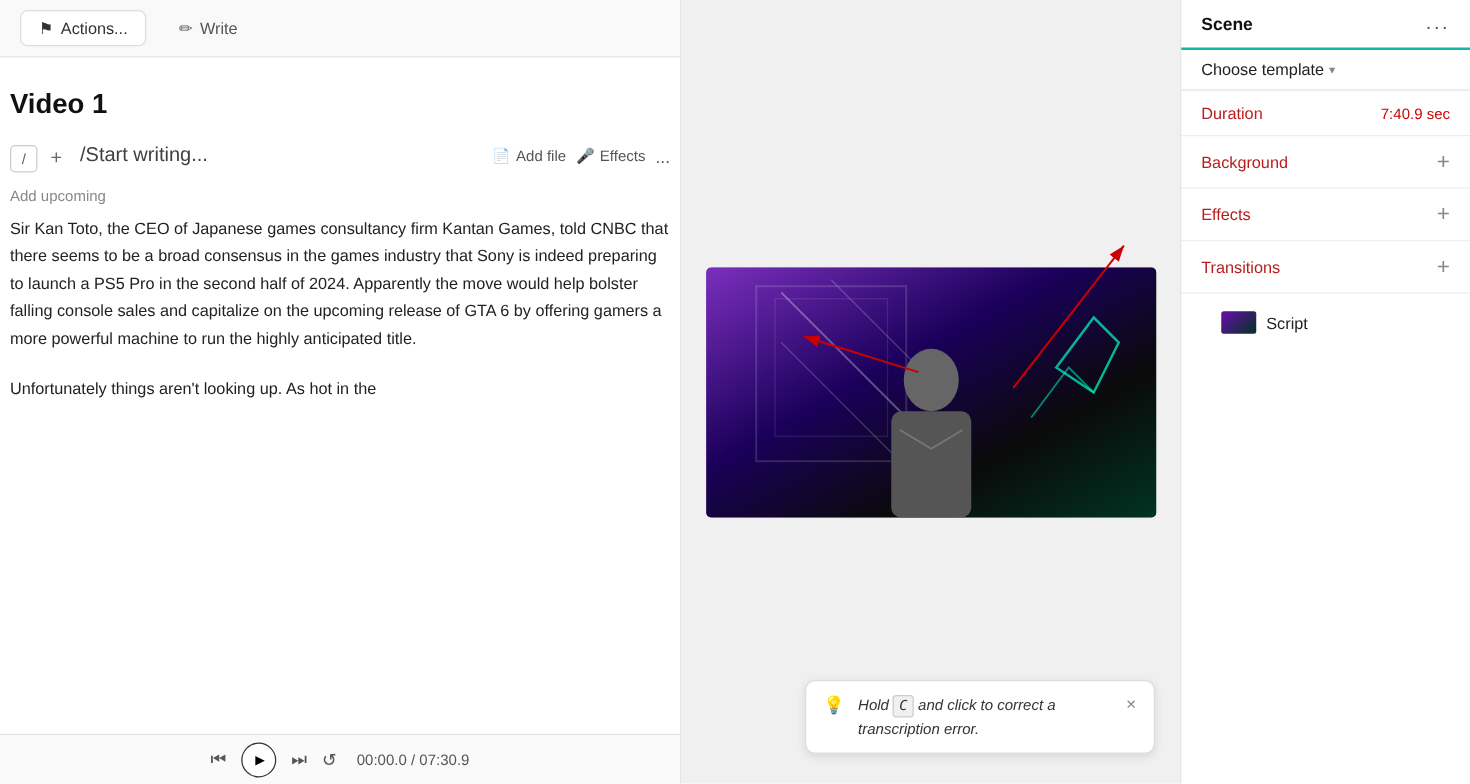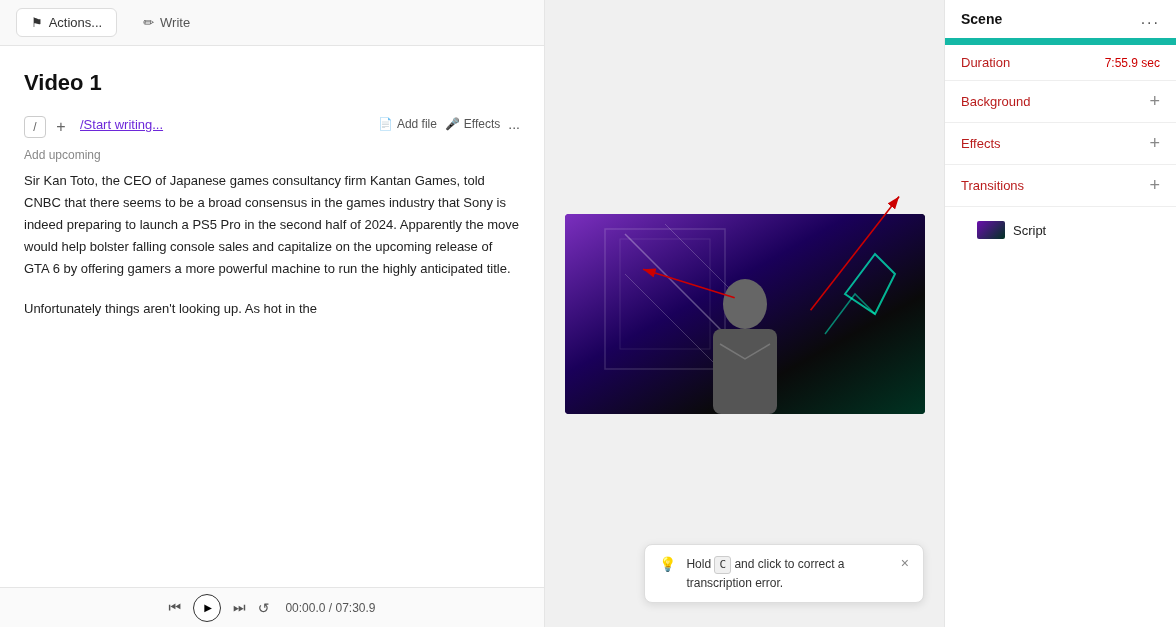--- a/index.html
+++ b/index.html
@@ -9,35 +9,35 @@
 
     
     .left-panel { width: 545px; display: flex; flex-direction: column; border-right: 1px solid #e5e5e5; }
 
     .toolbar { display: flex; align-items: center; padding: 8px 16px; border-bottom: 1px solid #e5e5e5; gap: 12px; background: #f9f9f9; }
 
     .actions-btn { display: flex; align-items: center; gap: 6px; padding: 6px 14px; border: 1px solid #ddd; border-radius: 6px; background: #fff; cursor: pointer; font-size: 13px; color: #333; }
 
     .write-btn { display: flex; align-items: center; gap: 6px; padding: 6px 14px; border: none; background: transparent; cursor: pointer; font-size: 13px; color: #555; }
 
-    .content-area { flex: 1; overflow-y: auto; padding: 24px 24px; }
+    .content-area { flex: 1; overflow-y: auto; padding: 24px 8px; }
 
     .video-title { font-size: 22px; font-weight: 600; color: #111; margin-bottom: 20px; }
 
     .scene-row { display: flex; align-items: flex-start; gap: 8px; margin-bottom: 10px; }
 
     .scene-controls { display: flex; align-items: center; gap: 4px; }
 
     .slash-btn { width: 22px; height: 22px; border: 1px solid #ccc; border-radius: 4px; display: flex; align-items: center; justify-content: center; font-size: 12px; color: #666; cursor: pointer; background: #fff; }
 
     .plus-btn { width: 22px; height: 22px; border: none; background: transparent; display: flex; align-items: center; justify-content: center; font-size: 16px; color: #666; cursor: pointer; }
 
     .write-area { flex: 1; }
 
-    .write-placeholder { font-size: 13px; color: #6d28d9; margin-bottom: 0; text-decoration: underline; }
+    .write-placeholder { font-size: 16px; color: #404040; margin-bottom: 0; }
 
     .write-input-row { display: flex; align-items: center; gap: 12px; margin-bottom: 6px; }
 
     .write-actions { display: flex; align-items: center; gap: 8px; margin-left: auto; }
 
     .add-file-btn { display: flex; align-items: center; gap: 4px; font-size: 12px; color: #555; cursor: pointer; background: none; border: none; }
 
     .record-btn { display: flex; align-items: center; gap: 4px; font-size: 12px; color: #555; cursor: pointer; background: none; border: none; }
 
     .more-btn { background: none; border: none; cursor: pointer; color: #555; font-size: 14px; }
@@ -60,21 +60,21 @@
     .refresh-btn { background: none; border: none; cursor: pointer; color: #555; font-size: 14px; }
 
     
     .video-panel { flex: 1; display: flex; align-items: center; justify-content: center; background: #f0f0f0; position: relative; overflow: hidden; }
 
     .video-preview { width: 360px; height: 200px; background: linear-gradient(135deg, #6a0dad 0%, #1a0050 40%, #000 60%, #003322 100%); border-radius: 4px; position: relative; overflow: hidden; display: flex; align-items: flex-end; justify-content: center; }
 
     
     .right-panel { width: 232px; border-left: 1px solid #e5e5e5; display: flex; flex-direction: column; background: #fff; }
 
-    .right-header { display: flex; align-items: center; justify-content: space-between; padding: 10px 16px; border-bottom: 7px solid #14b8a6; }
+    .right-header { display: flex; align-items: center; justify-content: space-between; padding: 10px 16px; border-bottom: 2px solid #14b8a6; }
 
     .scene-label { font-size: 14px; font-weight: 600; color: #111; }
 
     .more-dots { background: none; border: none; cursor: pointer; color: #555; font-size: 16px; letter-spacing: 2px; }
 
     .right-section { border-bottom: 1px solid #eee; }
 
     .section-row { display: flex; align-items: center; justify-content: space-between; padding: 10px 16px; cursor: pointer; }
 
     .section-label { font-size: 13px; color: #b91c1c; }
@@ -95,21 +95,21 @@
 
     .layer-thumb { width: 28px; height: 18px; background: linear-gradient(135deg, #6a0dad, #003322); border-radius: 2px; flex-shrink: 0; }
 
     .layer-name { font-size: 13px; color: #222; }
 
     
     .tooltip-box { position: absolute; bottom: 24px; right: 20px; background: #fff; border: 1px solid #ddd; border-radius: 8px; padding: 10px 14px; display: flex; align-items: flex-start; gap: 10px; max-width: 280px; box-shadow: 0 2px 8px rgba(0,0,0,0.1); }
 
     .tooltip-icon { color: #888; font-size: 14px; margin-top: 1px; }
 
-    .tooltip-text { font-size: 12px; color: #333; line-height: 1.5; }
+    .tooltip-text { font-size: 12px; color: #333; line-height: 1.5; font-style: italic; }
 
     .tooltip-text .key-badge { display: inline-block; background: #f0f0f0; border: 1px solid #ccc; border-radius: 3px; padding: 0 4px; font-size: 11px; font-family: monospace; }
 
     .tooltip-close { background: none; border: none; cursor: pointer; color: #888; font-size: 14px; margin-left: 4px; align-self: flex-start; }
 
     
     .duration-value { color: #cc0000; font-size: 12px; font-weight: 500; }
 
     .transitions-section { border-bottom: 1px solid #eee; }
   </style>
@@ -249,25 +249,31 @@
       <button class="tooltip-close">×</button>
     </div>
   </div>
 
   <div class="right-panel">
     <div class="right-header">
       <span class="scene-label">Scene</span>
       <button class="more-dots">...</button>
     </div>
 
+    <div class="right-section choose-template-section">
+      <div class="choose-template-row">
+        <span class="choose-template-label">Choose template</span>
+        <span class="chevron-down">▾</span>
+      </div>
+    </div>
 
     <div class="right-section">
       <div class="section-row">
         <span class="section-label">Duration</span>
-        <span class="duration-value">7:55.9 sec</span>
+        <span class="duration-value">7:40.9 sec</span>
       </div>
     </div>
 
     <div class="right-section">
       <div class="section-row">
         <span class="section-label">Background</span>
         <span class="section-plus">+</span>
       </div>
     </div>
 

